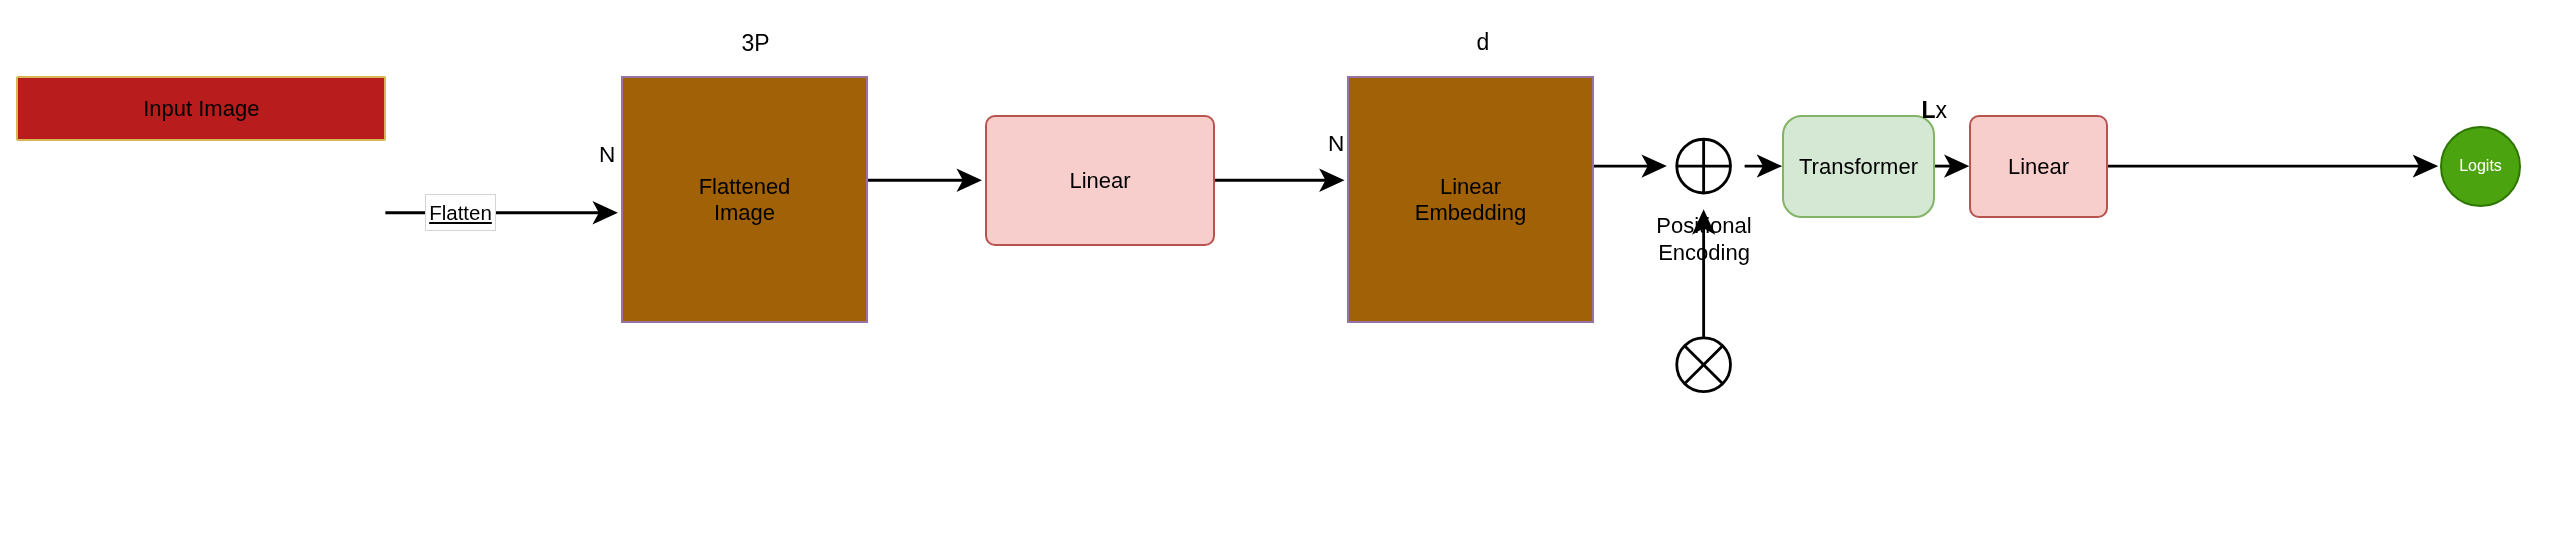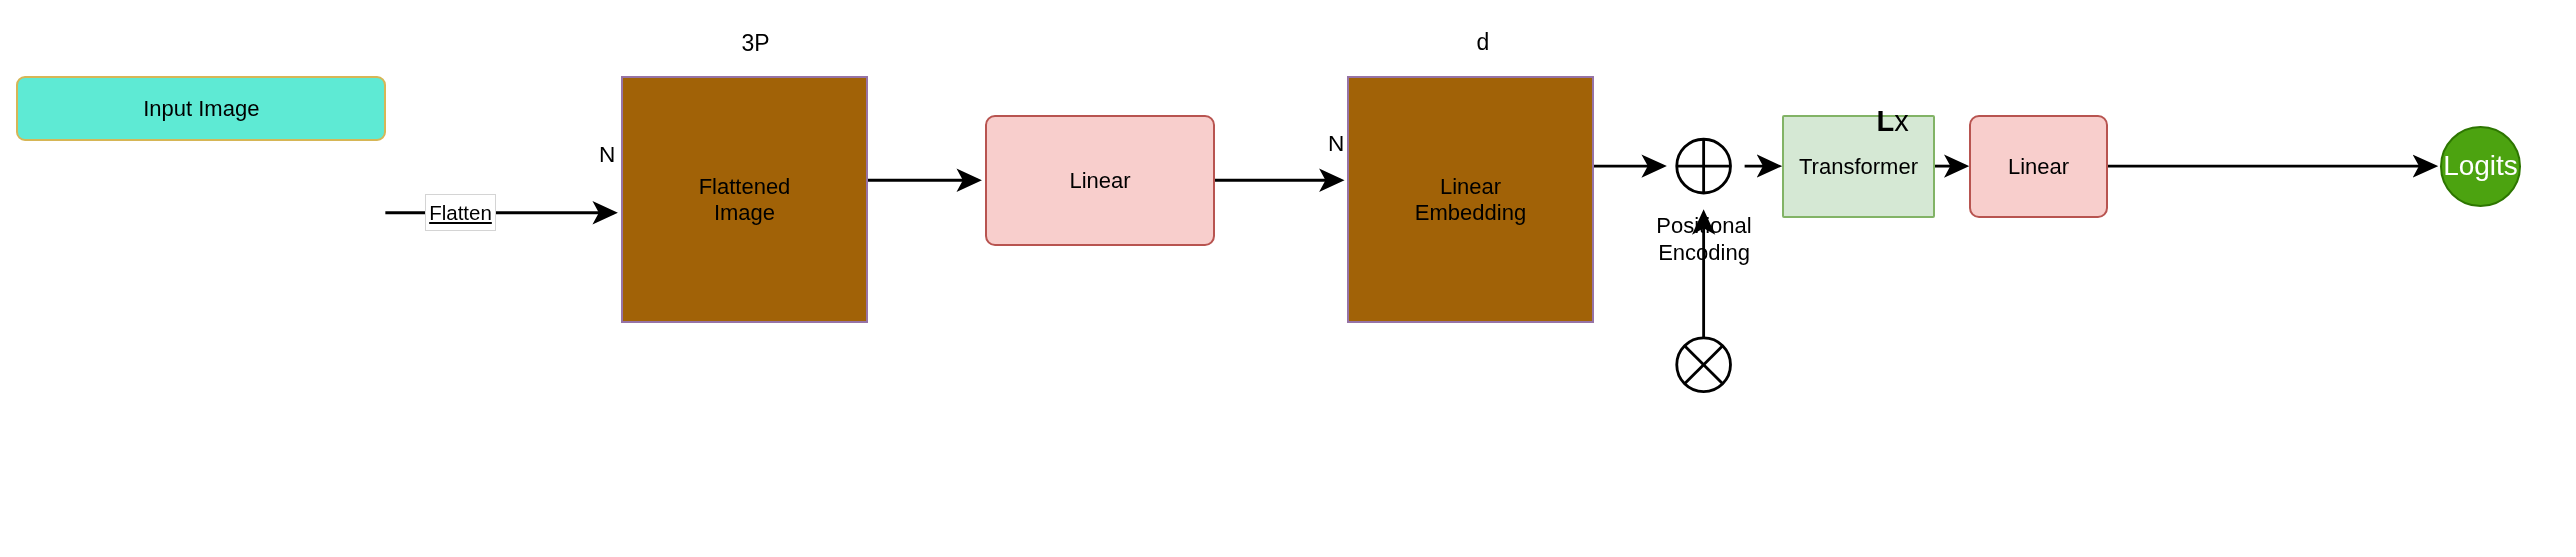--- a/index.html
+++ b/index.html
@@ -26,24 +26,24 @@
   .node {
     position: absolute;
     box-sizing: border-box;
     display: flex;
     align-items: center;
     justify-content: center;
     text-align: center;
     line-height: 1.15;
     color: #000000;
   }
-  .node-yellow { background: #5eead4; border: 2.1px solid #d6b656; border-radius: 9px; }
+  .node-yellow { background: #b91c1c; border: 2.1px solid #d6b656; border-radius: 2px; }
   .node-purple { background: #a16207; border: 2.1px solid #9673a6; }
   .node-red    { background: #f8cecc; border: 2.1px solid #b85450; border-radius: 10px; }
-  .node-green  { background: #d5e8d4; border: 2.1px solid #82b366; border-radius: 2px; }
+  .node-green  { background: #d5e8d4; border: 2.1px solid #82b366; border-radius: 20px; }
   .node-logits {
     background: #4ca310; border: 2.1px solid #2d7600;
     border-radius: 50%; color: #ffffff;
   }
   .edge-label {
     position: absolute;
     background: #ffffff;
     border: 0.7px solid #d4d4d4;
     box-sizing: border-box;
     display: flex;
@@ -131,21 +131,21 @@
   </div>
 
   <div class="node node-green" style="left:1782px; top:115px; width:153px; height:103px; font-size:22px;">
     <span>Transformer</span>
   </div>
 
   <div class="node node-red" style="left:1969px; top:115px; width:139px; height:103px; font-size:22px;">
     <span>Linear</span>
   </div>
 
-  <div class="node node-logits" style="left:2440px; top:126px; width:81px; height:81px; font-size:28px;">
+  <div class="node node-logits" style="left:2440px; top:126px; width:81px; height:81px; font-size:16px;">
     <span>Logits</span>
   </div>
 
   <div class="edge-label" style="left:425px; top:194px; width:71px; height:37px;">
     <span>Flatten</span>
   </div>
 
   <div class="plain-label" style="left:574px; top:115px; width:35px; font-size:22.6px;">
     <span>N</span>
   </div>
@@ -155,21 +155,21 @@
   </div>
 
   <div class="plain-label" style="left:1303px; top:104px; width:35px; font-size:22.6px;">
     <span>N</span>
   </div>
 
   <div class="plain-label" style="left:1451px; top:1.4px; width:31px; font-size:23px;">
     <span>d</span>
   </div>
 
-  <div class="plain-label" style="left:1844px; top:70px; width:65px; font-size:29px;">
+  <div class="plain-label" style="left:1889px; top:70px; width:65px; font-size:23px;">
     <span style="font-weight:bold;">L</span><span>x</span>
   </div>
 
   <div class="op-label" style="left:1612px; top:187px; width:184px; font-size:22px;">
     <span>Positional
 Encoding</span>
   </div>
 
 </div>
 

